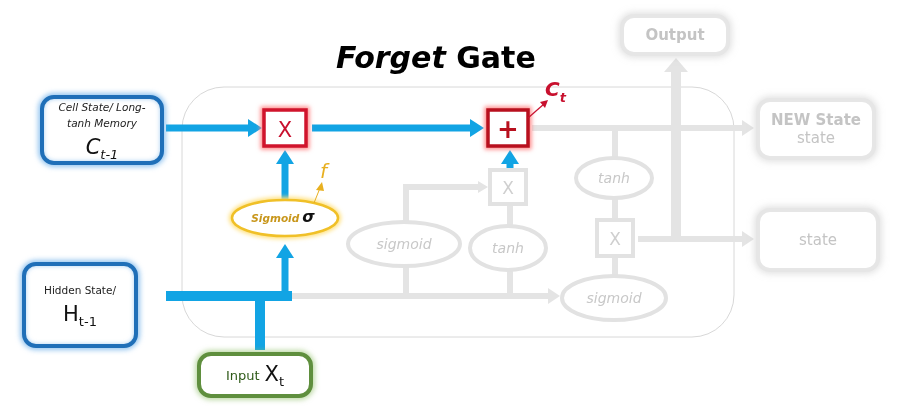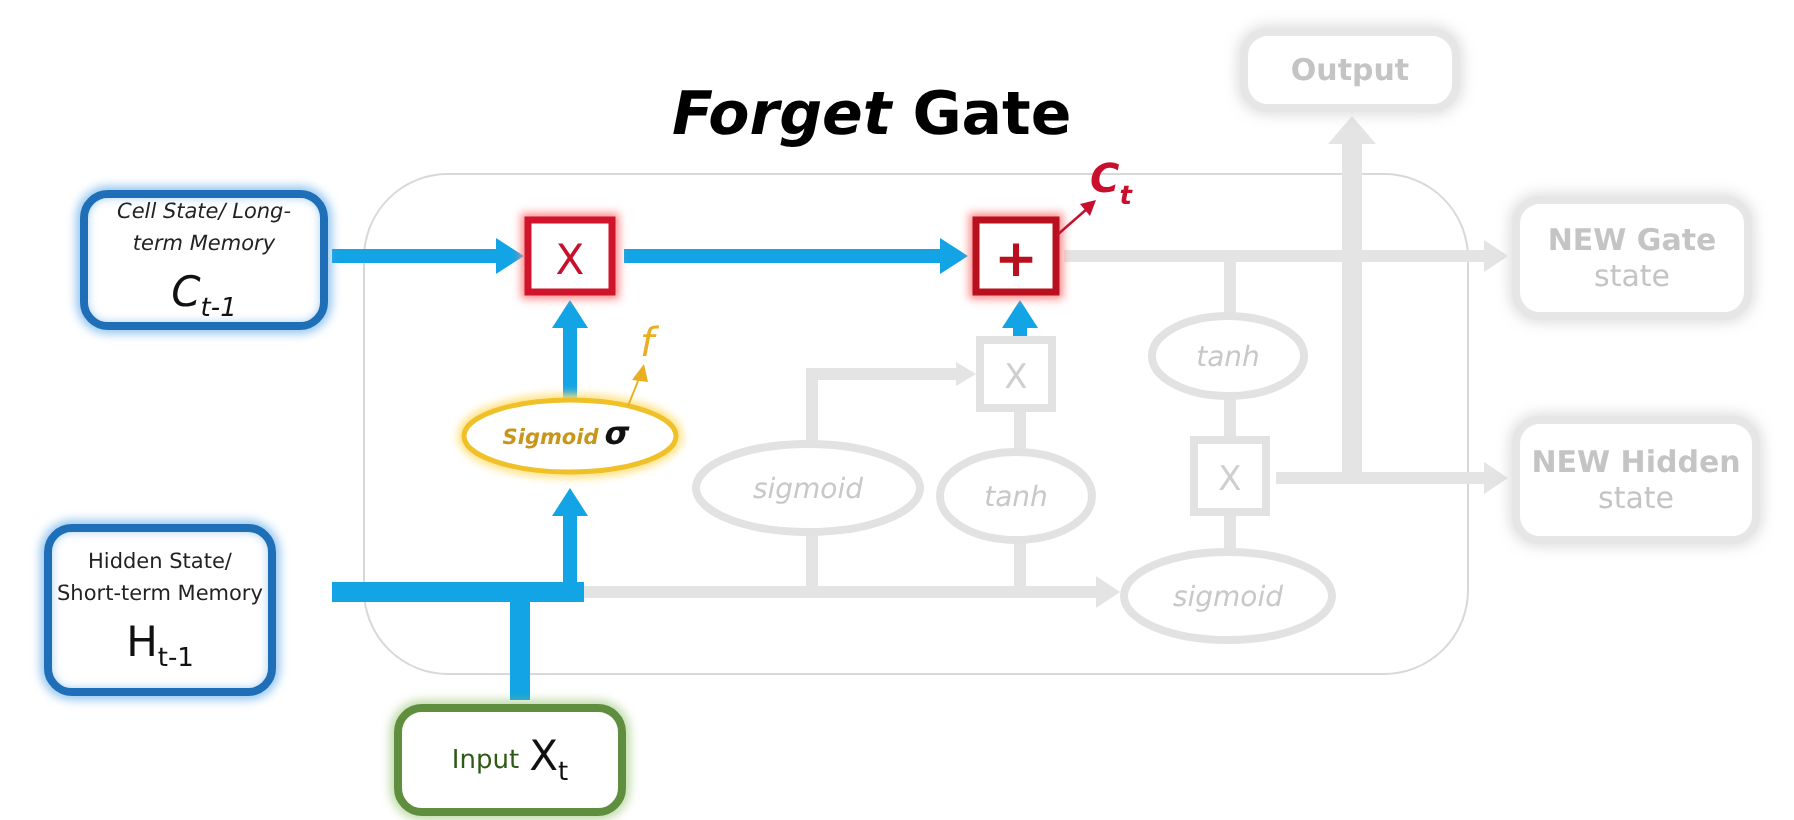--- a/index.html
+++ b/index.html
@@ -122,40 +122,38 @@
   <ellipse cx="285" cy="218" rx="53" ry="18" fill="#fff" stroke="#f0c028" stroke-width="2.5"></ellipse>
   <text class="t" x="283" y="222" text-anchor="middle"><tspan font-size="10.5" font-weight="bold" font-style="italic" fill="#c8961a">Sigmoid</tspan><tspan font-size="16" font-weight="bold" font-style="italic" fill="#111" dx="3">σ</tspan></text>
 
   <line x1="314" y1="203" x2="320" y2="188" stroke="#e8b020" stroke-width="1"></line>
   <polygon points="316,190 322,182 324,191" fill="#e8b020"></polygon>
   <text class="t" x="320" y="178" font-size="20" font-style="italic" fill="#e8b020" font-family="DejaVu Serif, serif">f</text>
 </svg>
 
 <div class="box blue-box" style="left:40px; top:95px; width:124px; height:70px;font-style:italic;">
   <div class="small">Cell State/ Long-</div>
-  <div class="small">term Memory</div>
+  <div class="small">tanh Memory</div>
   <div class="big"><span>C</span><sub>t-1</sub></div>
 </div>
 
 <div class="box blue-box" style="left:22px; top:262px; width:116px; height:86px;">
   <div class="small">Hidden State/</div>
-  <div class="small">Short-term Memory</div>
   <div class="big"><span>H</span><sub>t-1</sub></div>
 </div>
 
-<div class="box green-box" style="left:197px; top:352px; width:116px; height:56px; flex-direction:row;">
+<div class="box green-box" style="left:197px; top:352px; width:116px; height:46px; flex-direction:row;">
   <span style="font-family:'DejaVu Sans',sans-serif; font-size:13px; color:#2e5a18; margin-right:5px;">Input</span>
   <span style="font-family:'DejaVu Sans',sans-serif; font-size:21px; color:#111;"><span>X</span><sub style="font-size:13px; vertical-align:-5px;">t</sub></span>
 </div>
 
 <div class="box ghost-box" style="left:620px; top:14px; width:110px; height:42px;">
   <div class="ghost-txt">Output</div>
 </div>
 
 <div class="box ghost-box" style="left:756px; top:98px; width:120px; height:62px;">
-  <div class="ghost-txt">NEW Gate</div>
+  <div class="ghost-txt">NEW State</div>
   <div class="ghost-txt" style="font-weight:normal;">state</div>
 </div>
 
 <div class="box ghost-box" style="left:756px; top:208px; width:124px; height:64px;">
-  <div class="ghost-txt">NEW Hidden</div>
   <div class="ghost-txt" style="font-weight:normal;">state</div>
 </div>
 
 </body></html>

